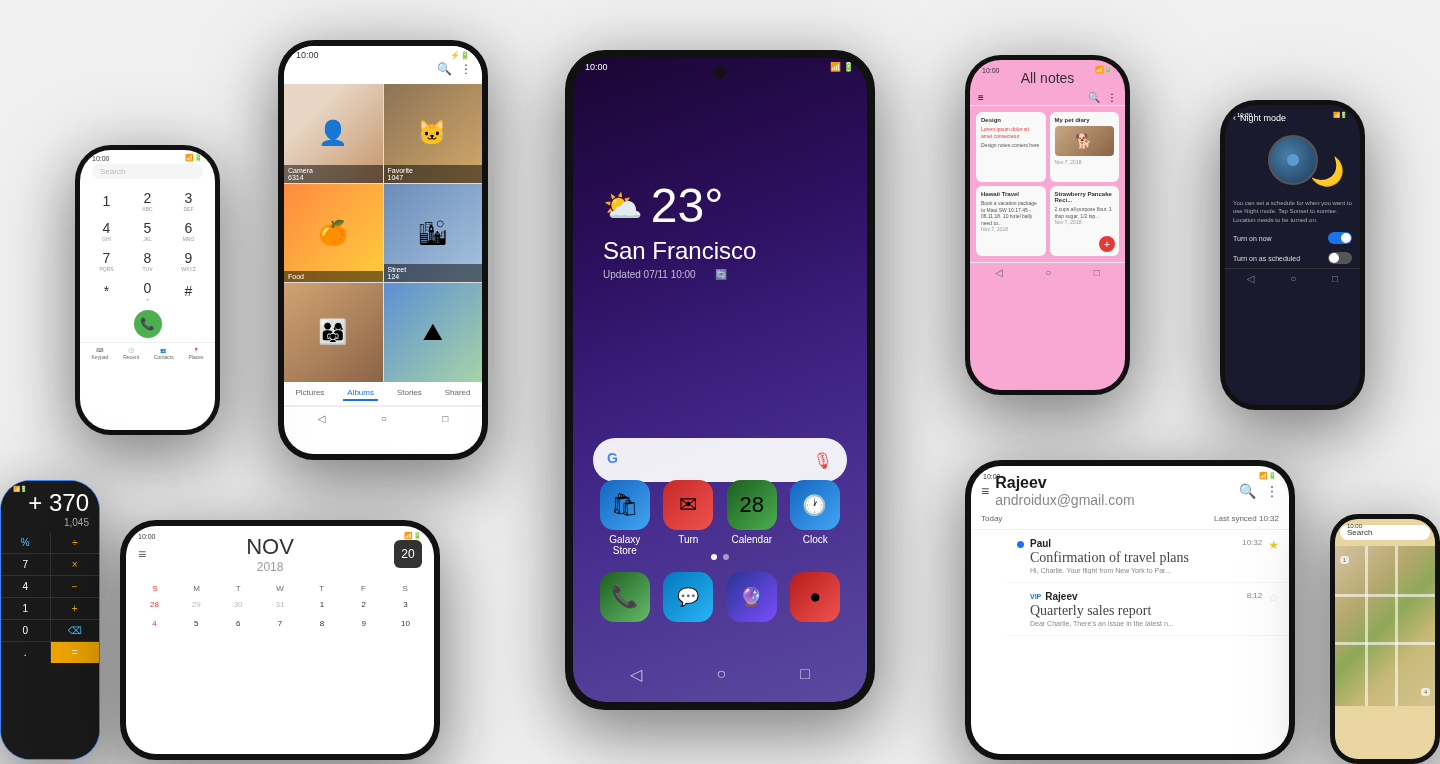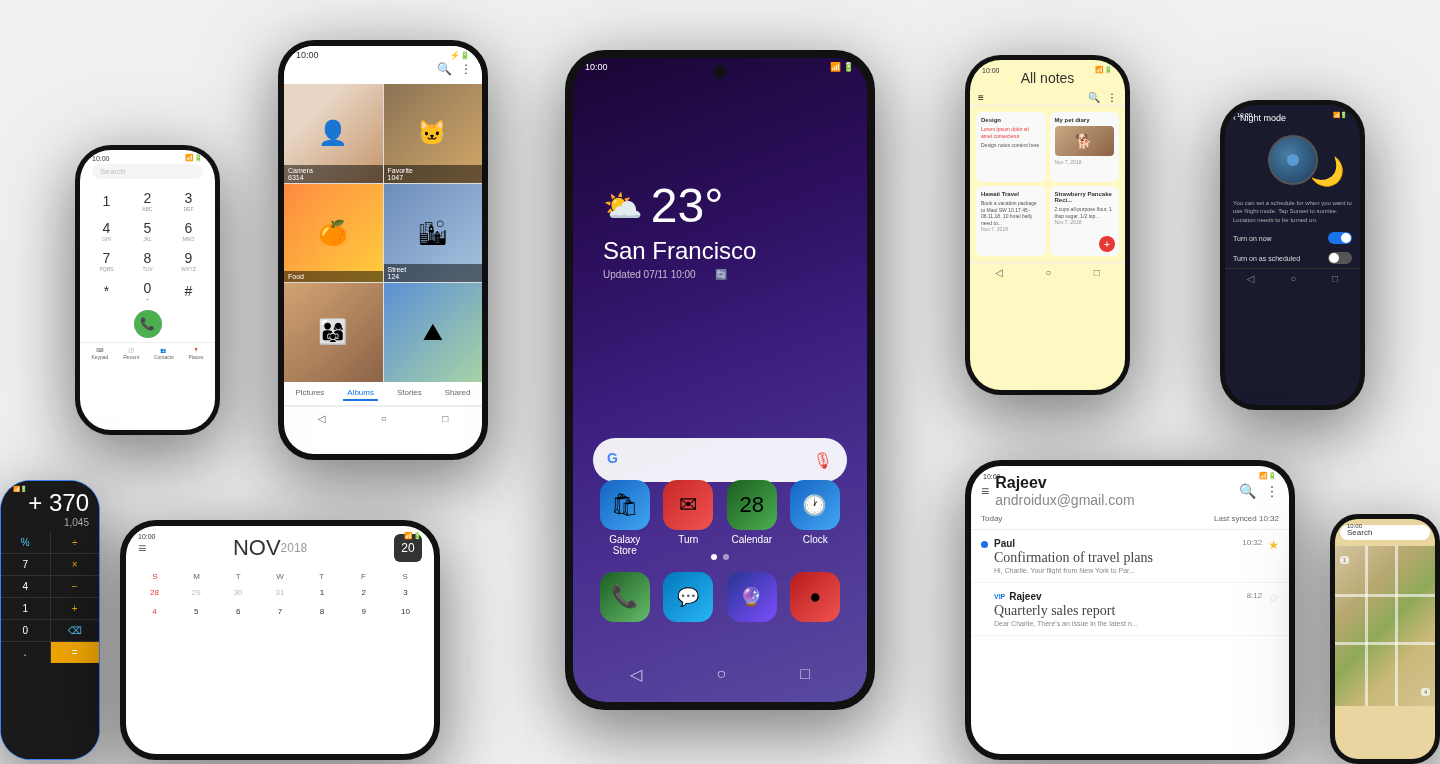--- a/index.html
+++ b/index.html
@@ -803,20 +803,21 @@
       font-size: 8px;
       color: #666;
     }
 
     .email-item {
       display: flex;
       align-items: flex-start;
       padding: 8px 10px;
       border-bottom: 1px solid #f5f5f5;
       gap: 6px;
+      margin-left: 36px;
     }
 
     .email-dot {
       width: 7px;
       height: 7px;
       border-radius: 50%;
       background: #1a73e8;
       margin-top: 3px;
       flex-shrink: 0;
     }
@@ -1202,21 +1203,21 @@
 </div>
 
 <div class="phone phone-calendar phone-shadow">
   <div class="phone-screen" style="background:white; border-radius:26px;">
     <div class="status-bar dark" style="font-size:7px; padding-top:6px;">
       <span>10:00</span>
       <span>📶🔋</span>
     </div>
     <div class="cal-header">
       <span class="cal-menu-icon">≡</span>
-      <div style="display:flex; flex-direction:row; align-items:center;">
+      <div style="display:flex; flex-direction:column; align-items:center;">
         <span class="cal-month">NOV</span>
         <span class="cal-year">2018</span>
       </div>
       <div class="cal-day-badge">20</div>
     </div>
     <div class="cal-days-header">
       <div class="cal-day-label sun">S</div>
       <div class="cal-day-label">M</div>
       <div class="cal-day-label">T</div>
       <div class="cal-day-label">W</div>
@@ -1237,21 +1238,21 @@
       <div class="cal-cell">6</div>
       <div class="cal-cell">7</div>
       <div class="cal-cell">8</div>
       <div class="cal-cell">9</div>
       <div class="cal-cell">10</div>
     </div>
   </div>
 </div>
 
 <div class="phone phone-notes phone-shadow">
-  <div class="phone-screen" style="background:#fef9c3; border-radius:24px;">
+  <div class="phone-screen" style="background:#f9a8d4; border-radius:24px;">
     <div class="status-bar dark" style="font-size:7px; padding-top:6px;">
       <span>10:00</span>
       <span>📶🔋</span>
     </div>
     <div class="notes-header">All notes</div>
     <div class="notes-toolbar">
       <span style="font-size:10px;">≡</span>
       <div style="display:flex; gap:6px;">
         <span style="font-size:10px;">🔍</span>
         <span style="font-size:10px;">⋮</span>

